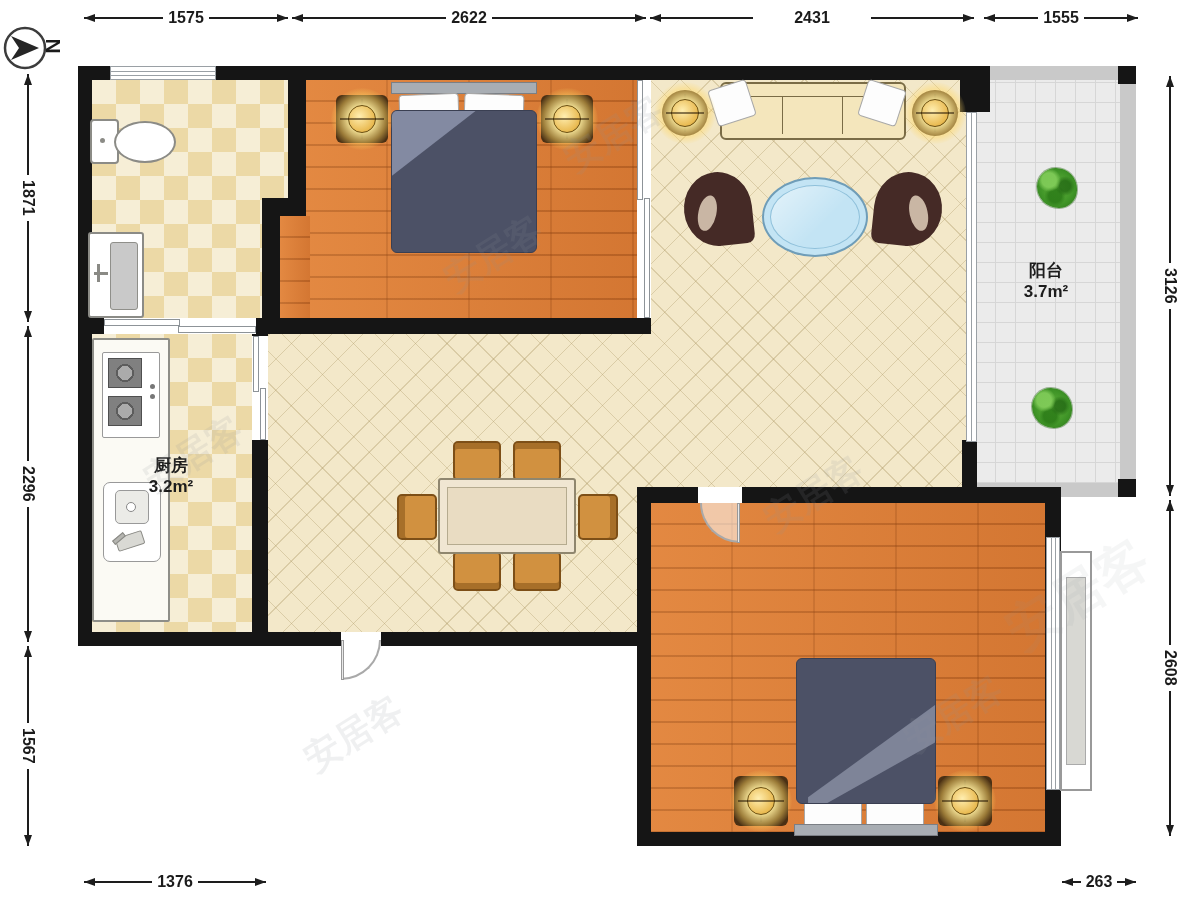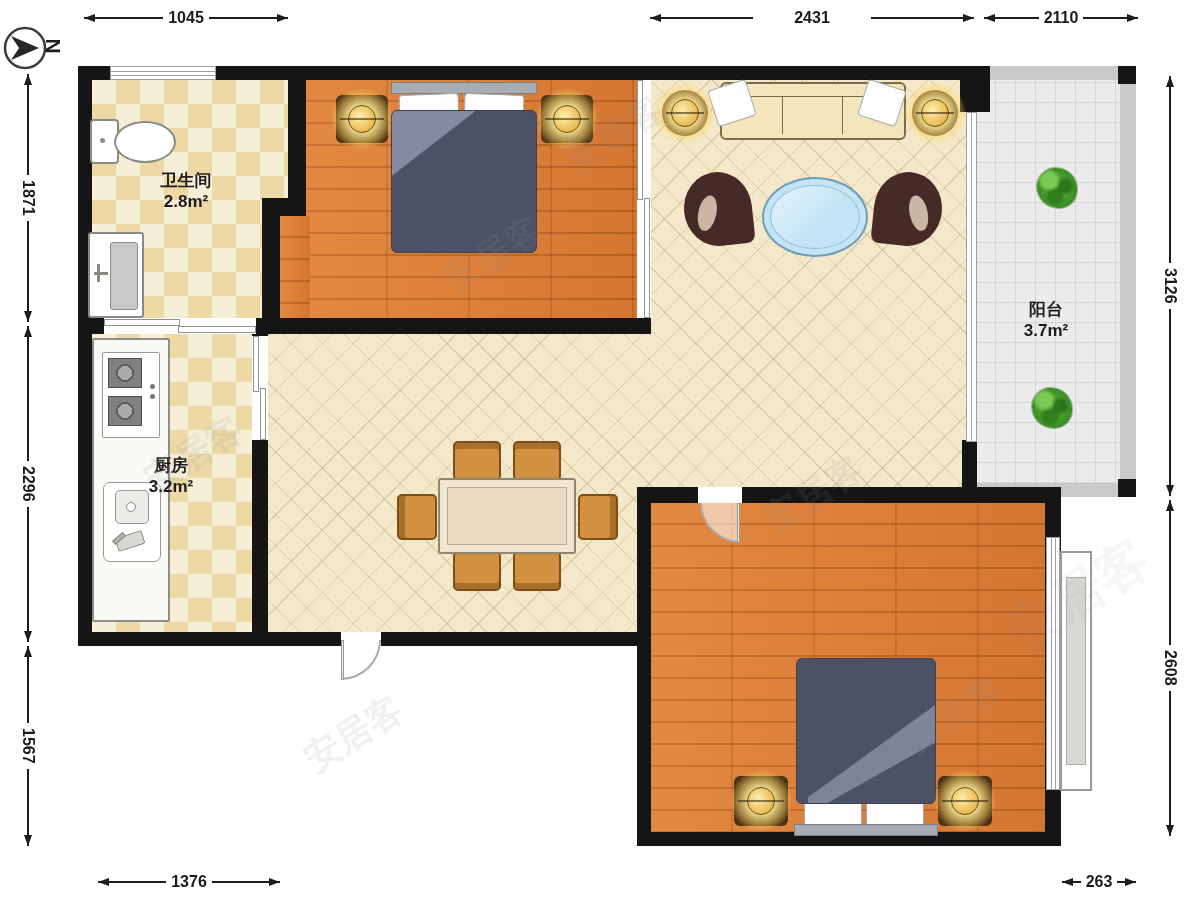--- a/index.html
+++ b/index.html
@@ -231,58 +231,59 @@
       <div class="bulb"></div>
   </div>
   <div class="abs lamp-pad" style="left:938px;top:776px;width:54px;height:50px;">
     <div class="glow"></div>
       <div class="bulb"></div>
   </div>
 
   <div class="plant" style="left:1037px;top:168px;width:40px;height:40px;"></div>
   <div class="plant" style="left:1032px;top:388px;width:40px;height:40px;"></div>
 
-  <div class="abs room-label" style="left:116px;top:170px;">
-    <div>卫生间</div>
-    <div>2.8m²</div>
-  </div>
   <div class="abs room-label" style="left:101px;top:455px;">
     <div>厨房</div>
     <div>3.2m²</div>
   </div>
-  <div class="abs room-label" style="left:976px;top:260px;margin-top:39px;">
+  <div class="abs room-label" style="left:976px;top:260px;">
     <div>阳台</div>
     <div>3.7m²</div>
   </div>
 
   <div class="abs" style="left:3px;top:26px;width:44px;height:44px;">
     <svg width="44" height="44" viewBox="0 0 44 44">
       <circle cx="22" cy="22" r="20" fill="#ffffff" stroke="#3c3c3c" stroke-width="2.5"></circle>
       <polygon points="8,10 36,22 8,34 16,22" fill="#262626"></polygon>
     </svg>
   </div>
   <div class="abs" style="left:45px;top:34px;font-size:21px;font-weight:700;color:#1b1b1b;transform:rotate(90deg);">N</div>
 
   <div class="abs dim-h" style="left:84px;top:8px;width:204px;height:20px;">
     <i class="ln a"></i>
-      <span>1045</span>
+      <span>1575</span>
+      <i class="ln b"></i>
+  </div>
+  <div class="abs dim-h" style="left:292px;top:8px;width:354px;height:20px;">
+    <i class="ln a"></i>
+      <span>2622</span>
       <i class="ln b"></i>
   </div>
   <div class="abs dim-h" style="left:650px;top:8px;width:324px;height:20px;gap:36px;">
     <i class="ln a"></i>
       <span>2431</span>
       <i class="ln b"></i>
   </div>
   <div class="abs dim-h" style="left:984px;top:8px;width:154px;height:20px;">
     <i class="ln a"></i>
-      <span>2110</span>
-      <i class="ln b"></i>
-  </div>
-
-  <div class="abs dim-h" style="left:98px;top:872px;width:182px;height:20px;text-align:right;">
+      <span>1555</span>
+      <i class="ln b"></i>
+  </div>
+
+  <div class="abs dim-h" style="left:84px;top:872px;width:182px;height:20px;text-align:right;">
     <i class="ln a"></i>
       <span>1376</span>
       <i class="ln b"></i>
   </div>
   <div class="abs dim-h" style="left:1062px;top:872px;width:74px;height:20px;">
     <i class="ln a"></i>
       <span>263</span>
       <i class="ln b"></i>
   </div>
 

